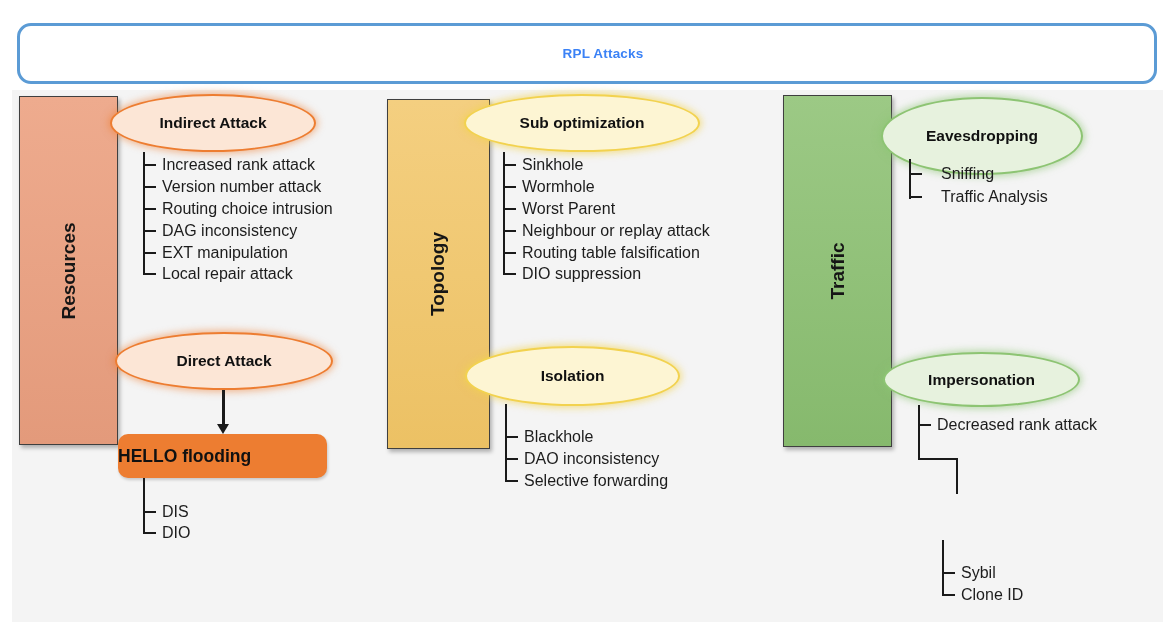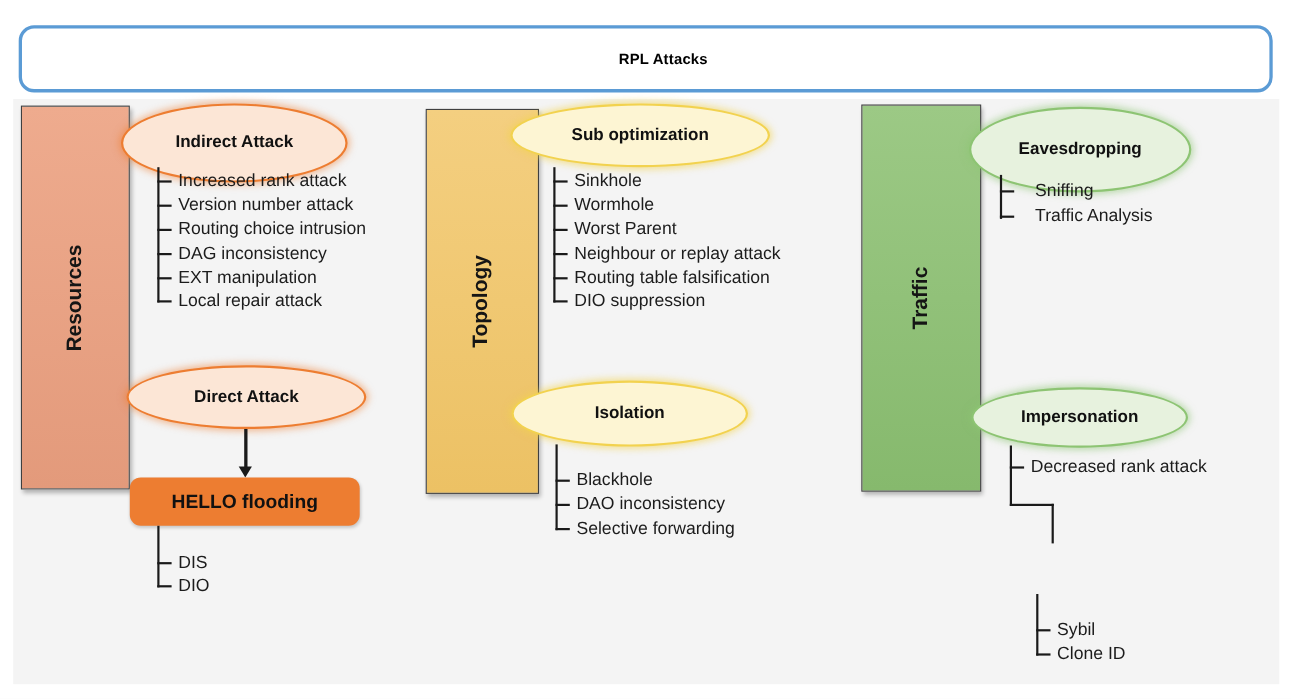--- a/index.html
+++ b/index.html
@@ -6,21 +6,21 @@
   #stage{
     position:relative;width:1174px;height:635px;overflow:hidden;
     background:#ffffff;font-family:"Liberation Sans",sans-serif;color:var(--text,#1c1c1c);
   }
   
   .title-box{
     position:absolute;left:17px;top:23px;width:1140px;height:61px;box-sizing:border-box;
     border:3px solid var(--title-border);border-radius:14px;background:#ffffff;
     display:flex;align-items:center;justify-content:center;
   }
-  .title-text{font-weight:bold;font-size:13.5px;color:#000000;letter-spacing:.2px;margin-left:32px;}
+  .title-text{font-weight:bold;font-size:13.5px;color:#3b82f6;letter-spacing:.2px;margin-left:32px;}
   
   .panel{position:absolute;left:12px;top:90px;width:1151px;height:532px;background:var(--panel-bg);}
   
   .cat-rect{
     position:absolute;box-sizing:border-box;border:1.5px solid var(--rect-border);
     box-shadow:2px 3px 4px rgba(0,0,0,.28);
     display:flex;align-items:center;justify-content:center;
   }
   .cat-rect.resources{left:19px;top:96px;width:99px;height:349px;
     background:linear-gradient(180deg,var(--resources-fill-top),var(--resources-fill-bottom));}
@@ -34,21 +34,21 @@
     position:absolute;border-radius:50%;box-sizing:border-box;
     display:flex;align-items:center;justify-content:center;
     font-weight:bold;font-size:15.5px;color:#111;white-space:nowrap;
   }
   .e-orange{background:var(--orange-ellipse-fill);border:2.5px solid var(--orange-accent);
     box-shadow:0 0 7px 2px rgba(237,125,49,.5);}
   .e-yellow{background:var(--yellow-ellipse-fill);border:2.5px solid var(--yellow-accent);
     box-shadow:0 0 7px 2px rgba(242,210,79,.6);}
   .e-green{background:var(--green-ellipse-fill);border:2.5px solid var(--green-accent);
     box-shadow:0 0 7px 2px rgba(141,196,115,.55);}
-  .el-indirect{left:110px;top:94px;width:206px;height:72px;}
+  .el-indirect{left:110px;top:94px;width:206px;height:58px;}
   .el-direct{left:115px;top:332px;width:218px;height:58px;}
   .el-subopt{left:464px;top:94px;width:236px;height:58px;}
   .el-isolation{left:465px;top:346px;width:215px;height:60px;text-align:right;}
   .el-eaves{left:881px;top:97px;width:202px;height:78px;}
   .el-impersonation{left:883px;top:352px;width:197px;height:55px;}
   
   .vline{position:absolute;width:2px;background:var(--line);}
   .hline{position:absolute;height:2px;background:var(--line);}
   
   .item-list{position:absolute;}
@@ -57,21 +57,21 @@
   .tick{width:13px;height:2px;background:var(--line);flex:none;}
   .item-text{margin-left:6px;font-size:16px;white-space:nowrap;color:var(--text);}
   
   .arrow-line{position:absolute;left:222px;top:390px;width:2.5px;height:35px;background:var(--line);}
   .arrow-head{position:absolute;left:217px;top:424px;width:0;height:0;
     border-left:6.5px solid transparent;border-right:6.5px solid transparent;
     border-top:10px solid var(--line);}
   
   .hello-box{
     position:absolute;left:118px;top:434px;width:209px;height:44px;border-radius:10px;
-    background:var(--hello-fill);display:flex;align-items:center;justify-content:center;
+    background:var(--hello-fill);display:flex;align-items:center;justify-content:flex-start;
     box-shadow:1px 2px 3px rgba(0,0,0,.18);
   }
   .hello-box .box-label{font-weight:bold;font-size:17.5px;color:#111;}
   .identity-box{
     position:absolute;left:919px;top:492px;width:132px;height:48px;border-radius:9px;box-sizing:border-box;
     background:linear-gradient(180deg,var(--identity-fill-top),var(--identity-fill-bottom));
     border:1.5px solid var(--identity-border);
     display:flex;flex-direction:column;align-items:center;justify-content:center;
     box-shadow:1px 2px 3px rgba(0,0,0,.18);
   }

